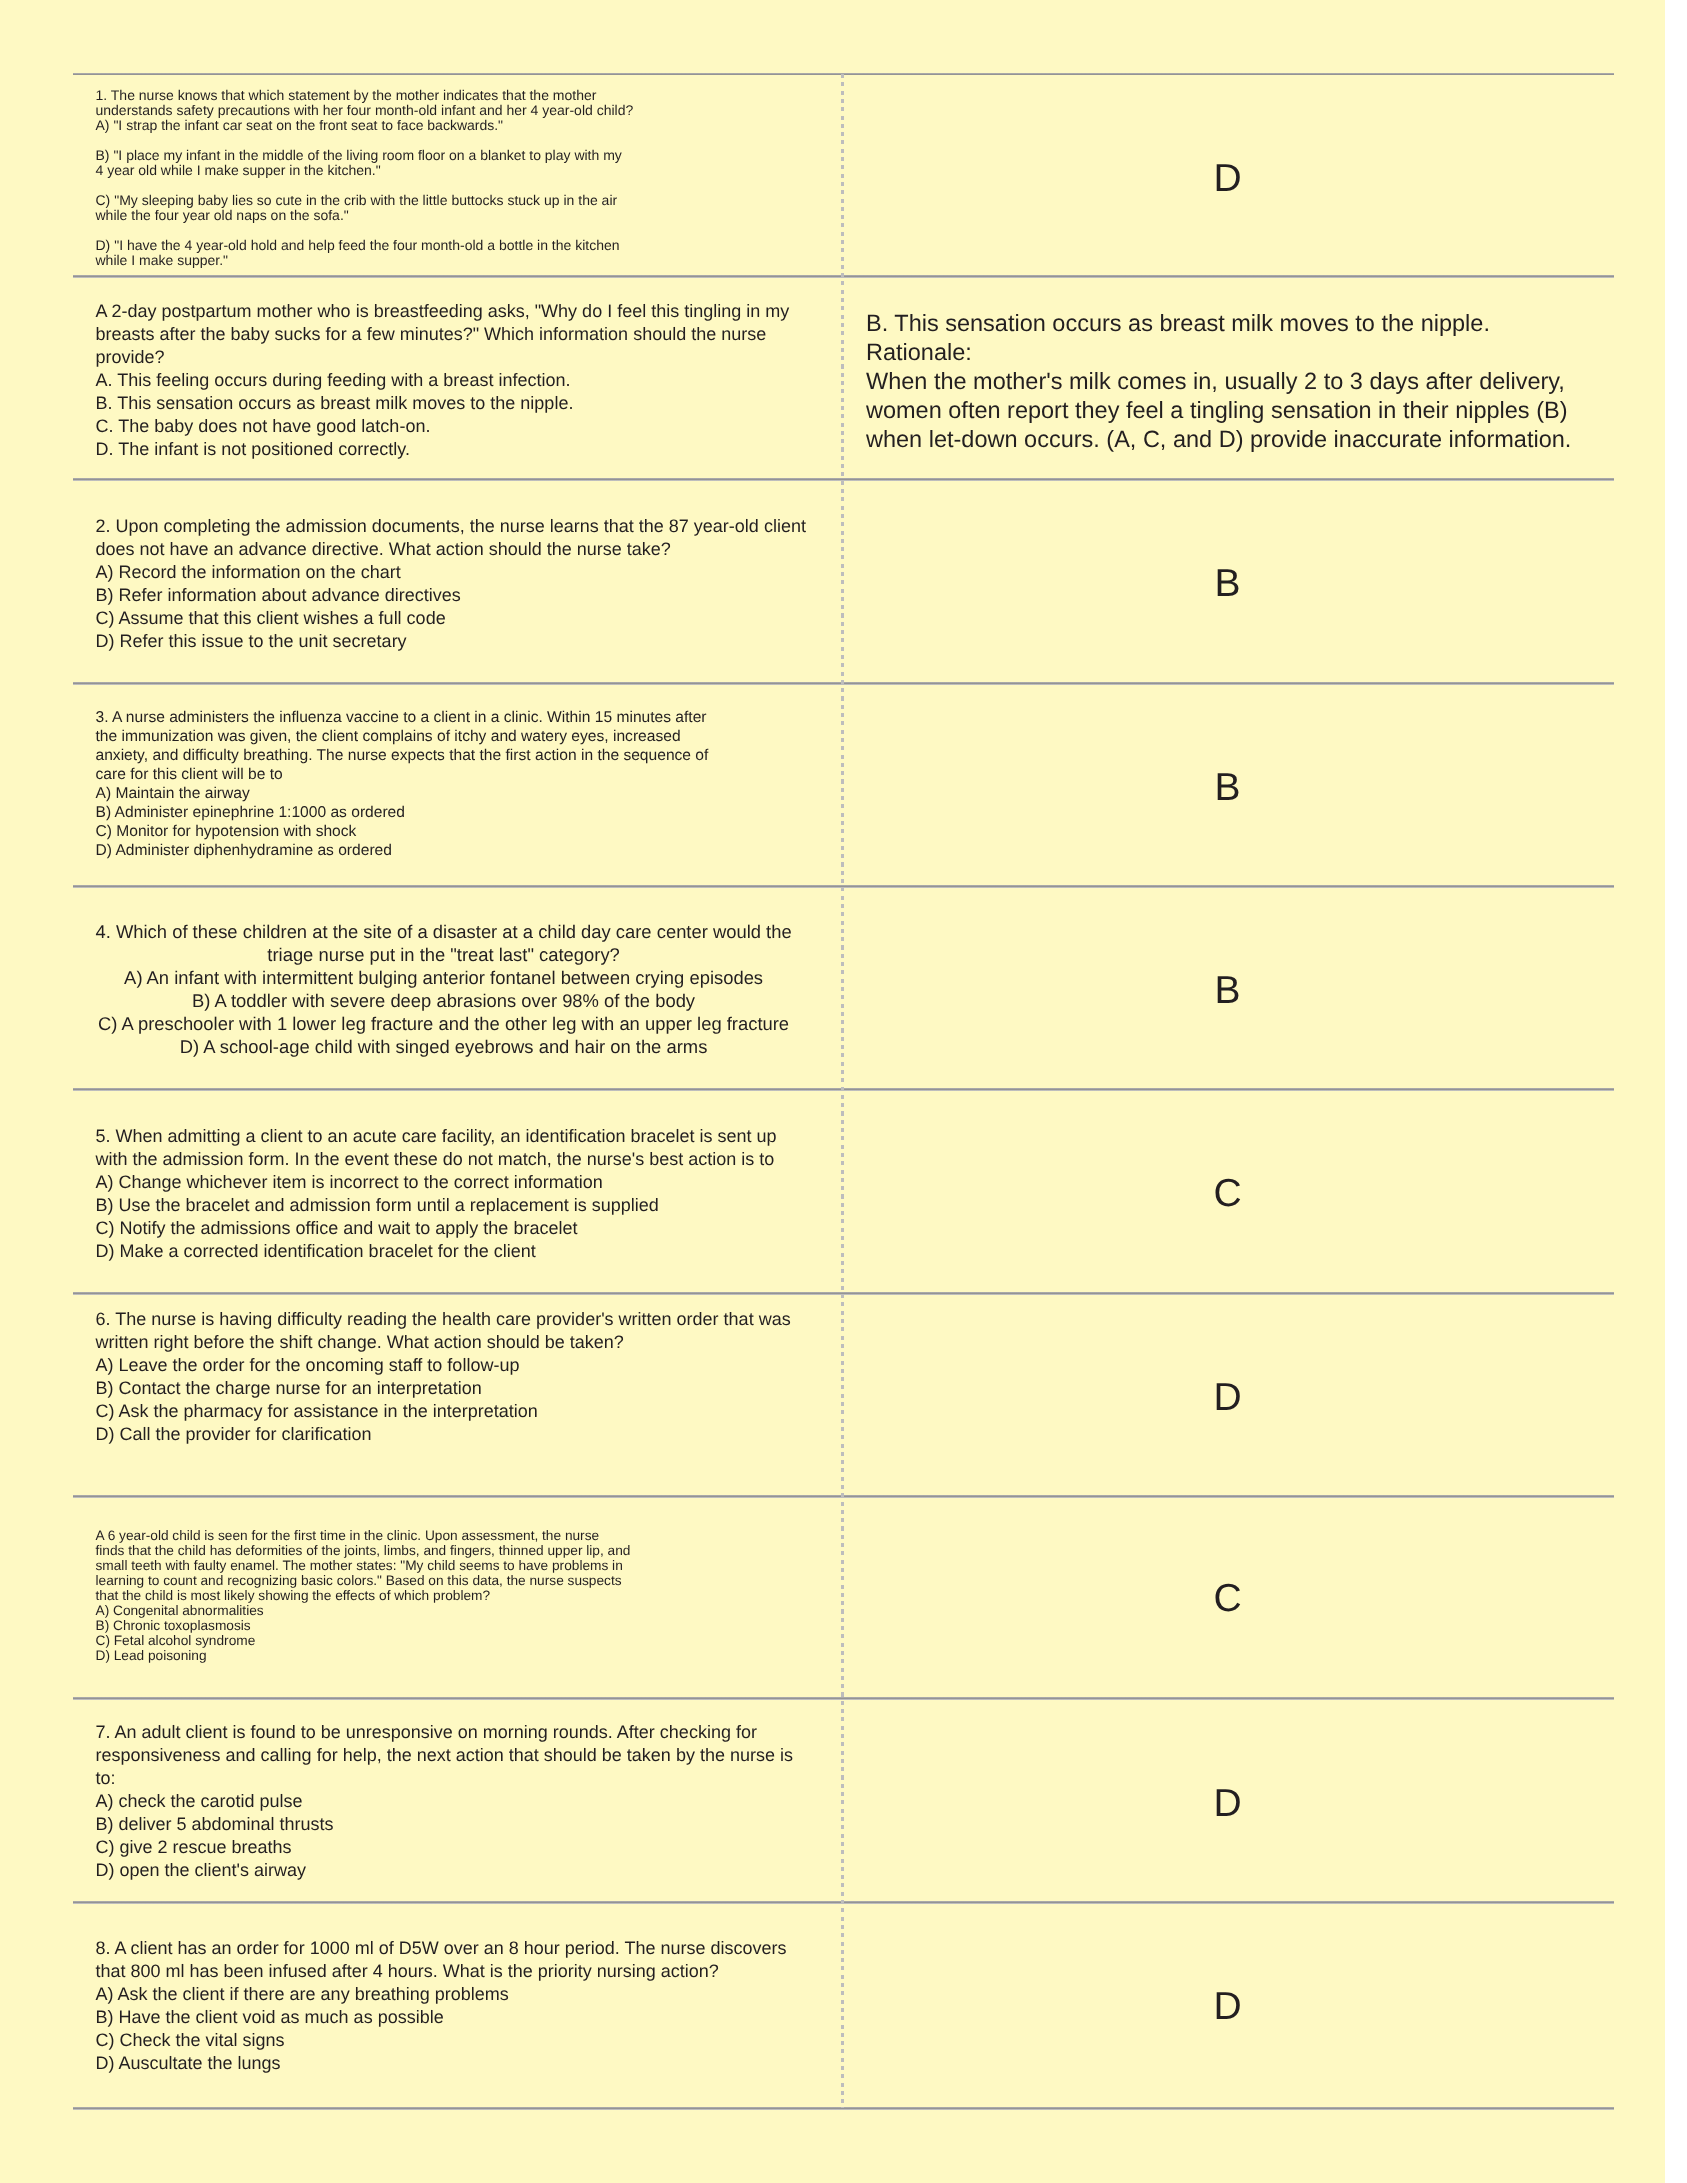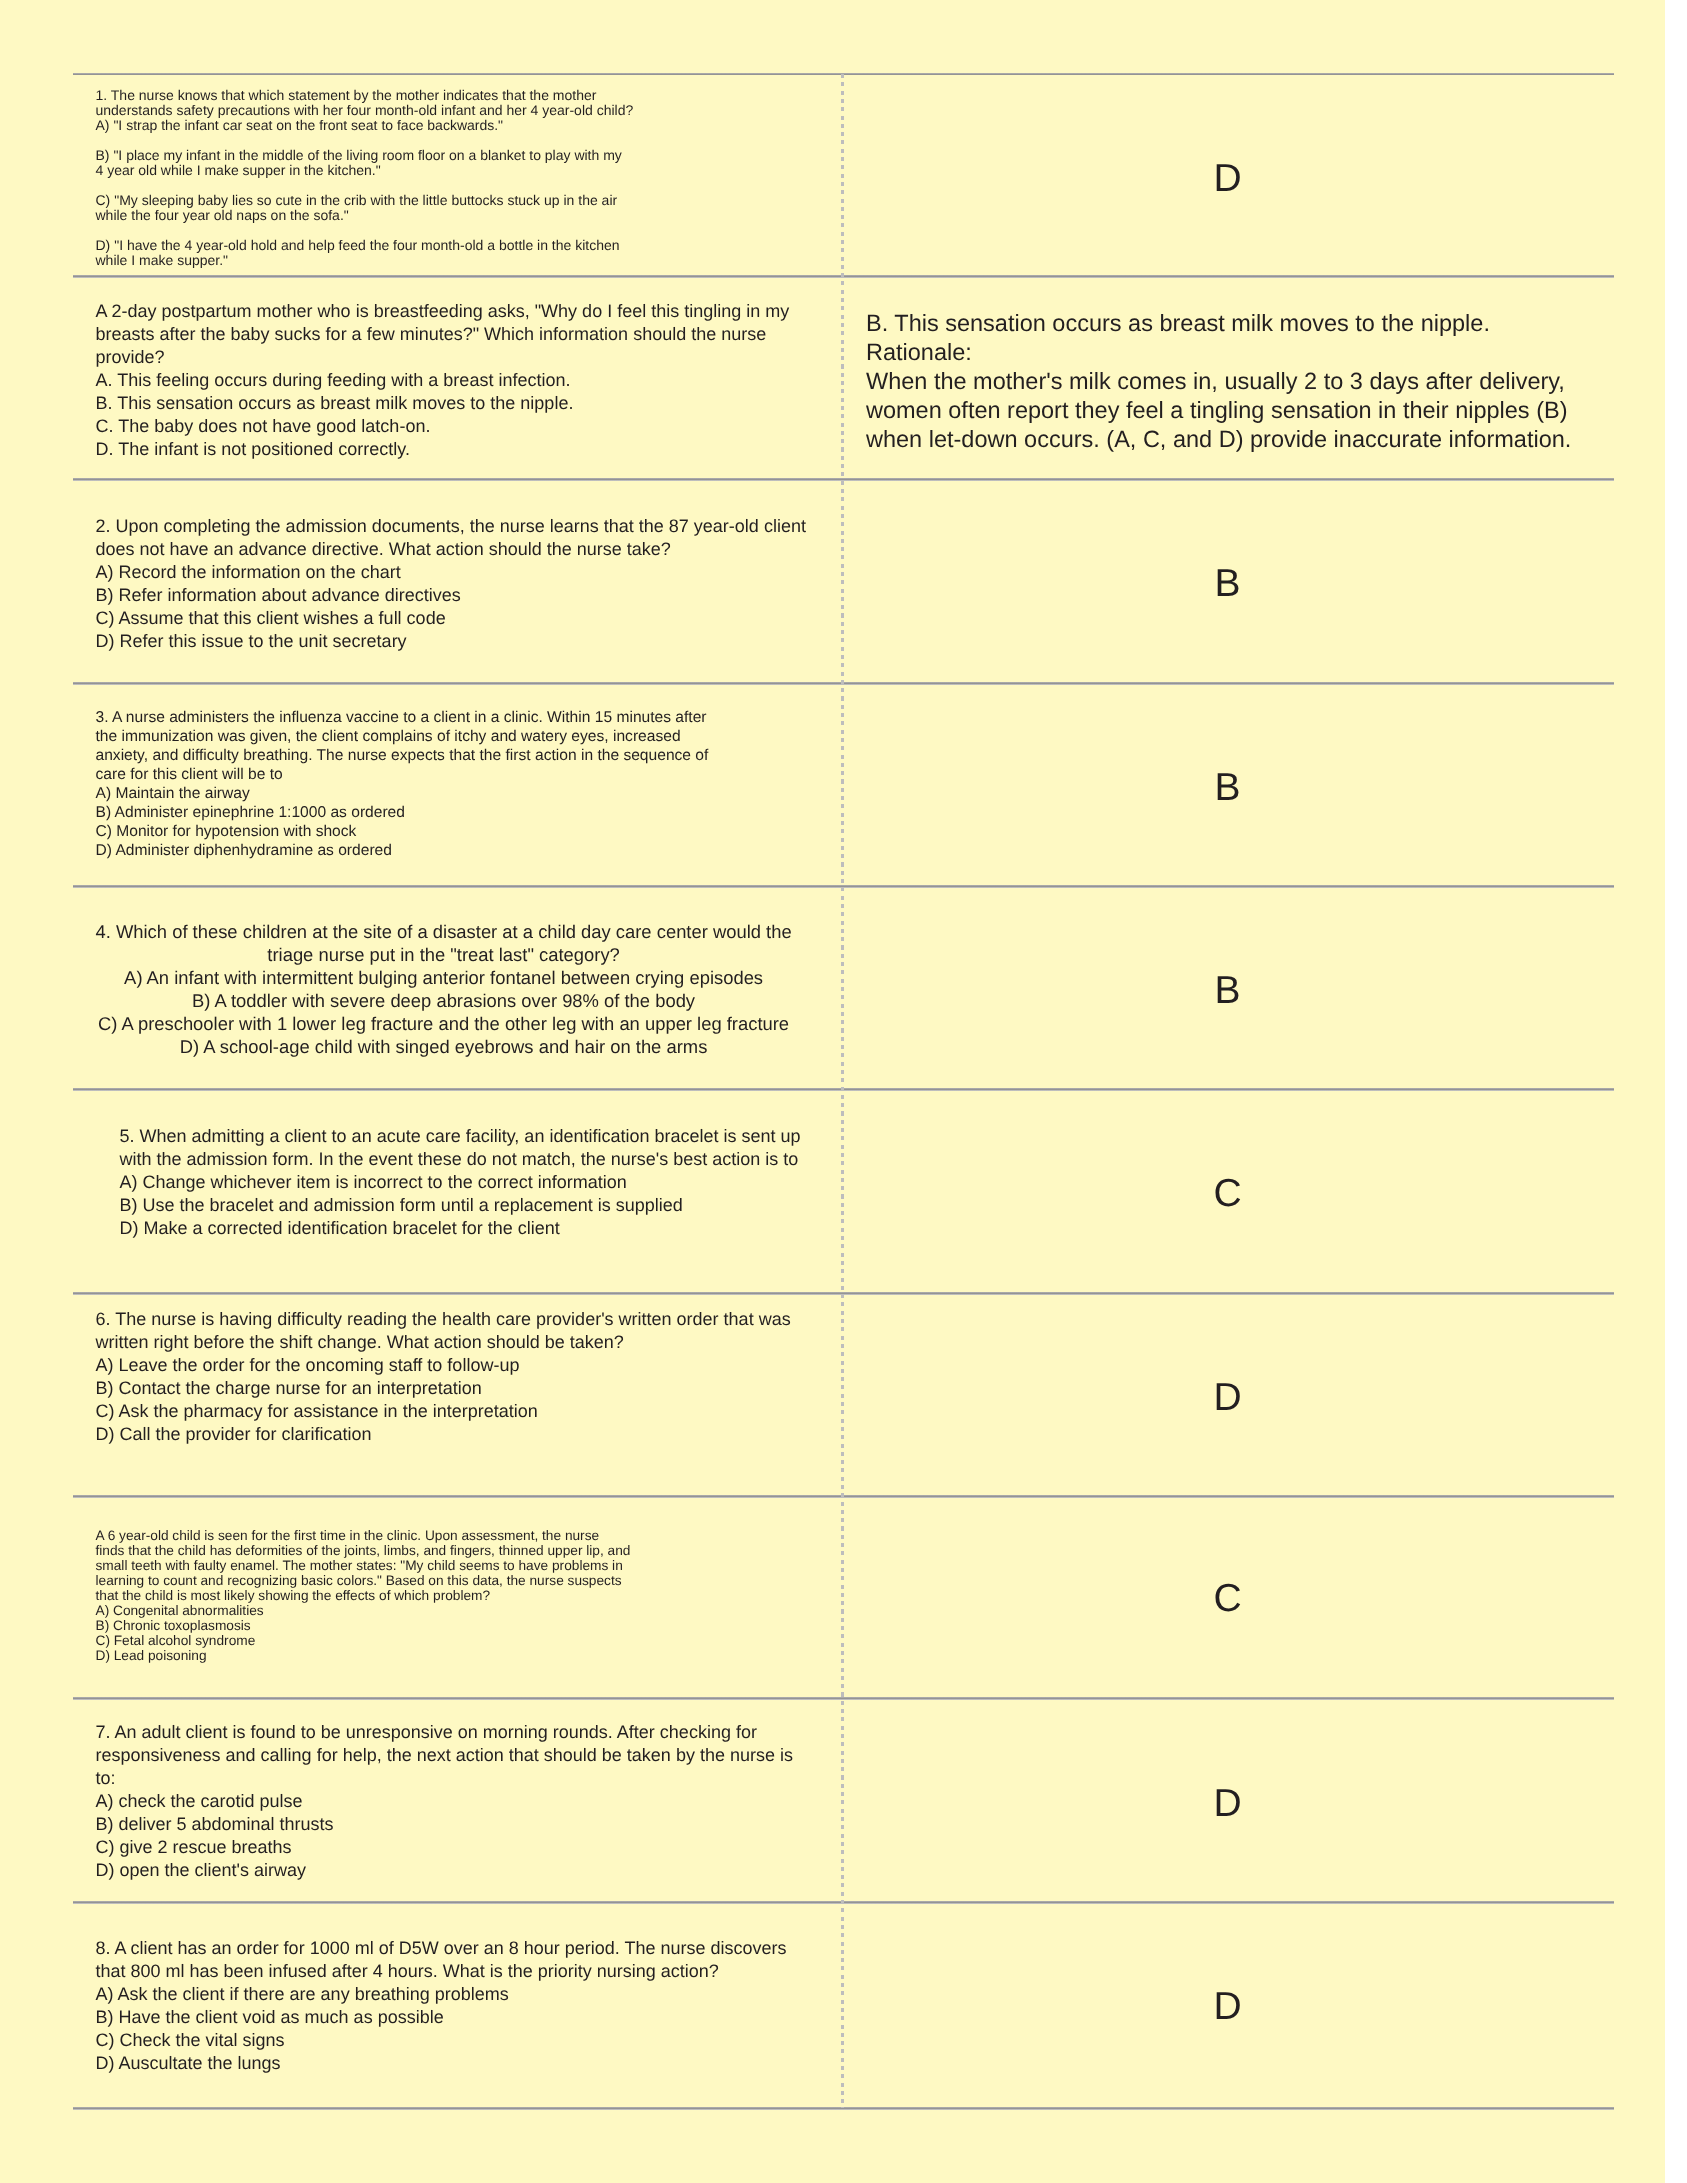--- a/index.html
+++ b/index.html
@@ -22,21 +22,21 @@
   #q0{top:14px;font-size:14px;line-height:15px;}
   #a0{top:85px;}
   #q1{top:226px;font-size:18px;line-height:23px;}
   #a1{left:793px;top:235px;font-size:23.5px;line-height:29px;}
   #q2{top:441px;font-size:18px;line-height:23px;}
   #a2{top:490px;}
   #q3{top:634px;font-size:15.6px;line-height:19px;}
   #a3{top:694px;}
   #q4{top:846px;font-size:18.4px;line-height:23px;text-align:center;}
   #a4{top:897px;}
-  #q5{top:1051px;font-size:18px;line-height:23px;margin-left:24px;}
+  #q5{top:1051px;font-size:18px;line-height:23px;}
   #a5{top:1100px;}
   #q6{top:1234px;font-size:18px;line-height:23px;}
   #a6{top:1304px;}
   #q7{top:1454px;font-size:13.7px;line-height:15px;}
   #a7{top:1505px;}
   #q8{top:1647px;font-size:18px;line-height:23px;}
   #a8{top:1710px;}
   #q9{top:1863px;font-size:18px;line-height:23px;}
   #a9{top:1913px;}
 </style>
@@ -121,20 +121,21 @@
       <div class="q-line">C) A preschooler with 1 lower leg fracture and the other leg with an upper leg fracture</div>
       <div class="q-line">D) A school-age child with singed eyebrows and hair on the arms</div>
     </div>
     <div class="a-letter" id="a4">B</div>
 
     <div class="q-cell" id="q5">
       <div class="q-line">5. When admitting a client to an acute care facility, an identification bracelet is sent up</div>
       <div class="q-line">with the admission form. In the event these do not match, the nurse's best action is to</div>
       <div class="q-line">A) Change whichever item is incorrect to the correct information</div>
       <div class="q-line">B) Use the bracelet and admission form until a replacement is supplied</div>
+      <div class="q-line">C) Notify the admissions office and wait to apply the bracelet</div>
       <div class="q-line">D) Make a corrected identification bracelet for the client</div>
     </div>
     <div class="a-letter" id="a5">C</div>
 
     <div class="q-cell" id="q6">
       <div class="q-line">6. The nurse is having difficulty reading the health care provider's written order that was</div>
       <div class="q-line">written right before the shift change. What action should be taken?</div>
       <div class="q-line">A) Leave the order for the oncoming staff to follow-up</div>
       <div class="q-line">B) Contact the charge nurse for an interpretation</div>
       <div class="q-line">C) Ask the pharmacy for assistance in the interpretation</div>

